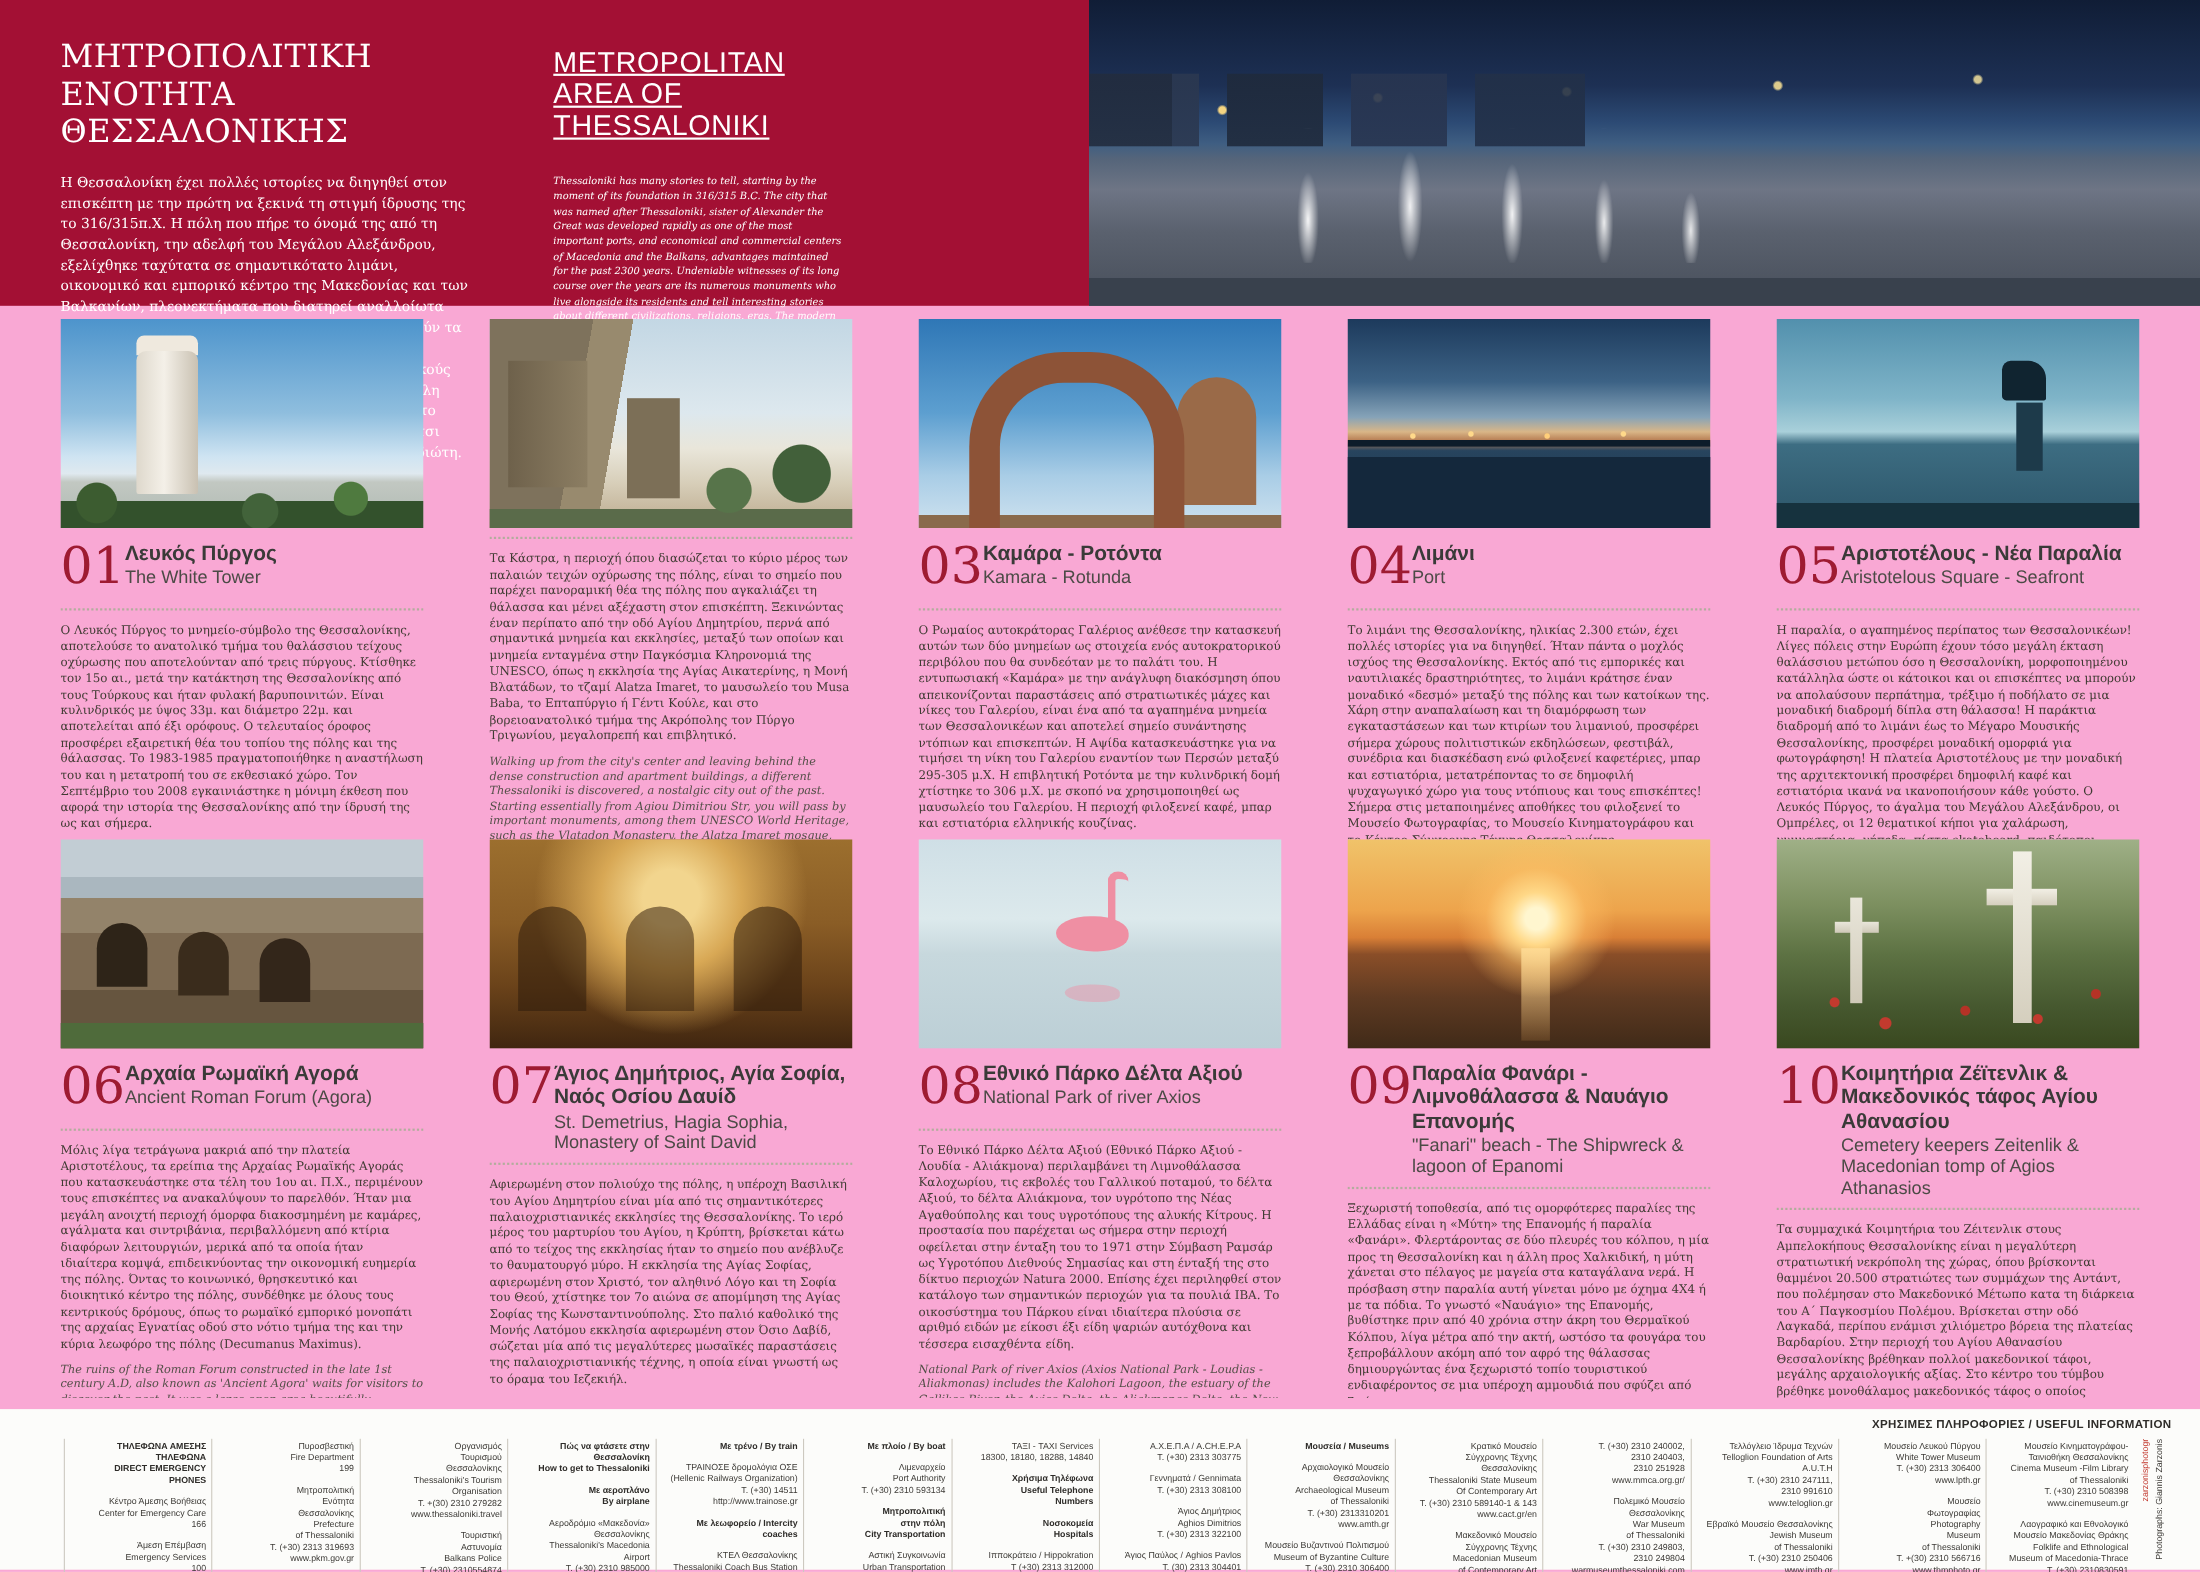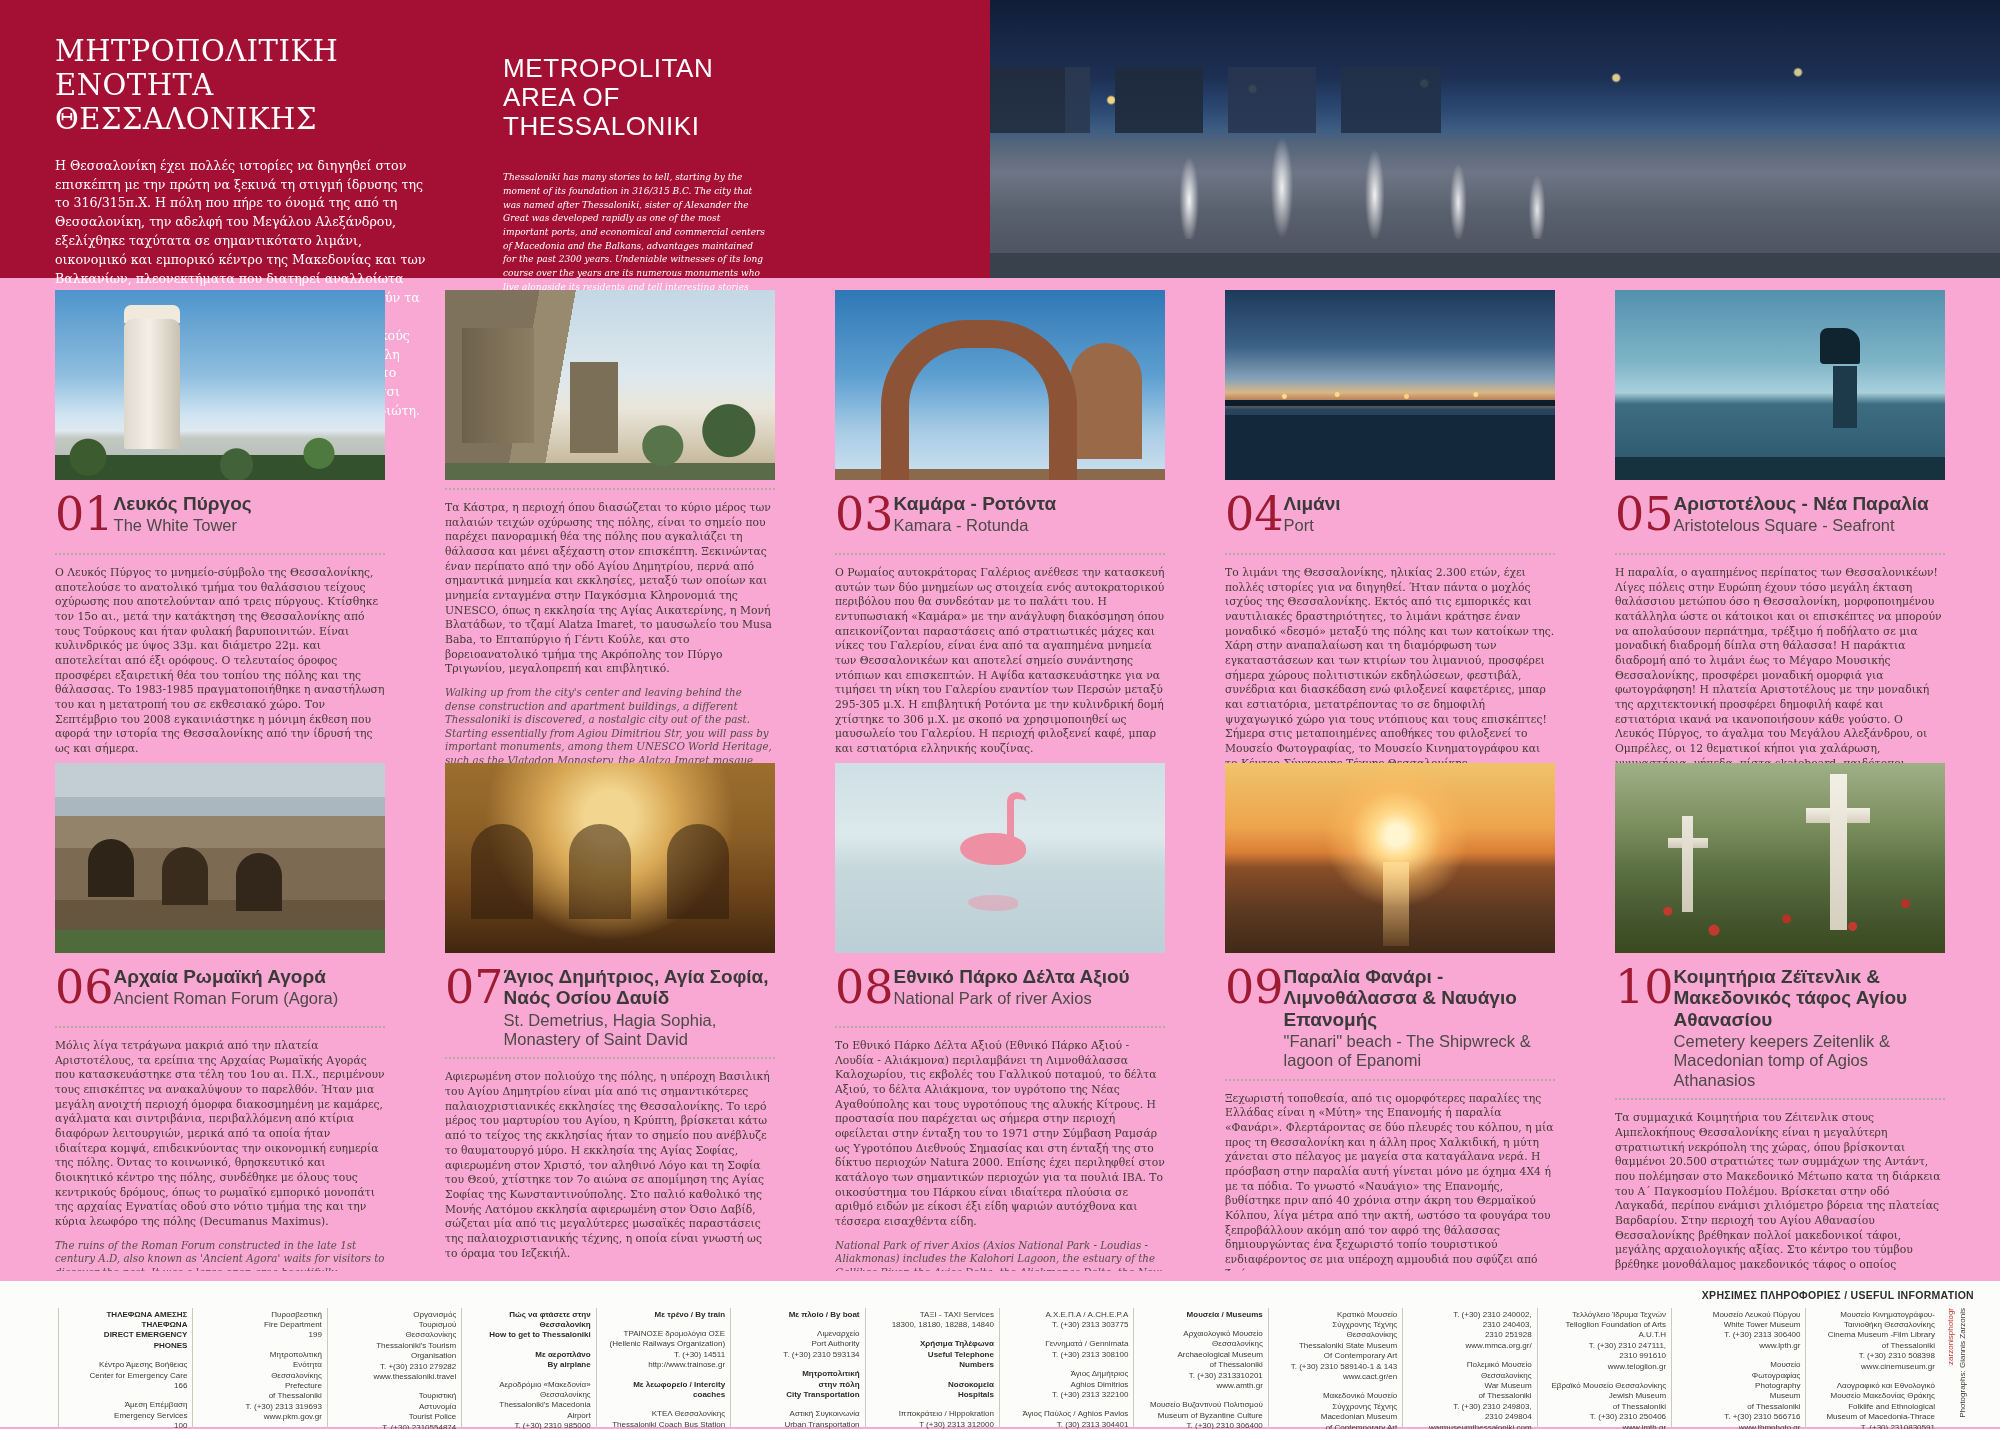--- a/index.html
+++ b/index.html
@@ -5,21 +5,21 @@
   html,body{margin:0;padding:0;}
   .page{width:2000px;height:1429px;position:relative;background:#f9a8d4;overflow:hidden;font-family:"Liberation Sans",sans-serif;}
 
   
   .header{display:flex;height:278px;}
   .brand{width:990px;background:#a31034;color:#fff;display:flex;gap:76px;padding:34px 0 0 55px;box-sizing:border-box;}
   .brand-gr{width:372px;}
   .brand-gr .h1{font:400 29px/1.18 "DejaVu Serif",serif;letter-spacing:.5px;margin:0 0 20px;}
   .brand-gr .intro{font:400 12.6px/1.5 "DejaVu Serif",serif;margin:0;}
   .brand-en{width:262px;padding-top:8px;}
-  .brand-en .h2{font:400 26px/1.12 "Liberation Sans",sans-serif;letter-spacing:.6px;margin:12px 0 30px;}
+  .brand-en .h2{font:400 26px/1.12 "Liberation Sans",sans-serif;letter-spacing:.6px;margin:0 0 30px;text-decoration:underline;}
   .brand-en .intro{font:italic 400 9px/1.52 "DejaVu Serif",serif;margin:0;}
 
   .hero{flex:1;position:relative;overflow:hidden;background:
     radial-gradient(circle at 12% 36%, rgba(255,220,130,.95) 0 3px, transparent 5px),
     radial-gradient(circle at 26% 32%, rgba(255,225,140,.85) 0 3px, transparent 5px),
     radial-gradient(circle at 43% 30%, rgba(255,230,150,.9) 0 3px, transparent 5px),
     radial-gradient(circle at 62% 28%, rgba(255,230,150,.85) 0 3px, transparent 5px),
     radial-gradient(circle at 80% 26%, rgba(255,235,160,.8) 0 3px, transparent 5px),
     linear-gradient(0deg,#39414d 0 9%, transparent 9%),
     linear-gradient(180deg,#101d36 0%,#1d3054 28%,#2c4a74 40%,#3f5e82 47%,#55657a 52%,#6e7585 62%,#5a616e 76%,#474e5a 100%);}
@@ -307,21 +307,21 @@
               <div>Τουρισμού</div>
               <div>Θεσσαλονίκης</div>
               <div>Thessaloniki's Tourism</div>
               <div>Organisation</div>
               <div>T. +(30) 2310 279282</div>
               <div>www.thessaloniki.travel</div>
             </div>
             <div class="fblock">
               <div>Τουριστική</div>
               <div>Αστυνομία</div>
-              <div>Tourist Police</div>
+              <div>Balkans Police</div>
               <div>T. (+30) 2310554874</div>
             </div>
           </div>
           <div class="fcol">
             <div class="fblock fbold">
               <div>Πώς να φτάσετε στην</div>
               <div>Θεσσαλονίκη</div>
               <div>How to get to Thessaloniki</div>
             </div>
             <div class="fblock fbold">

